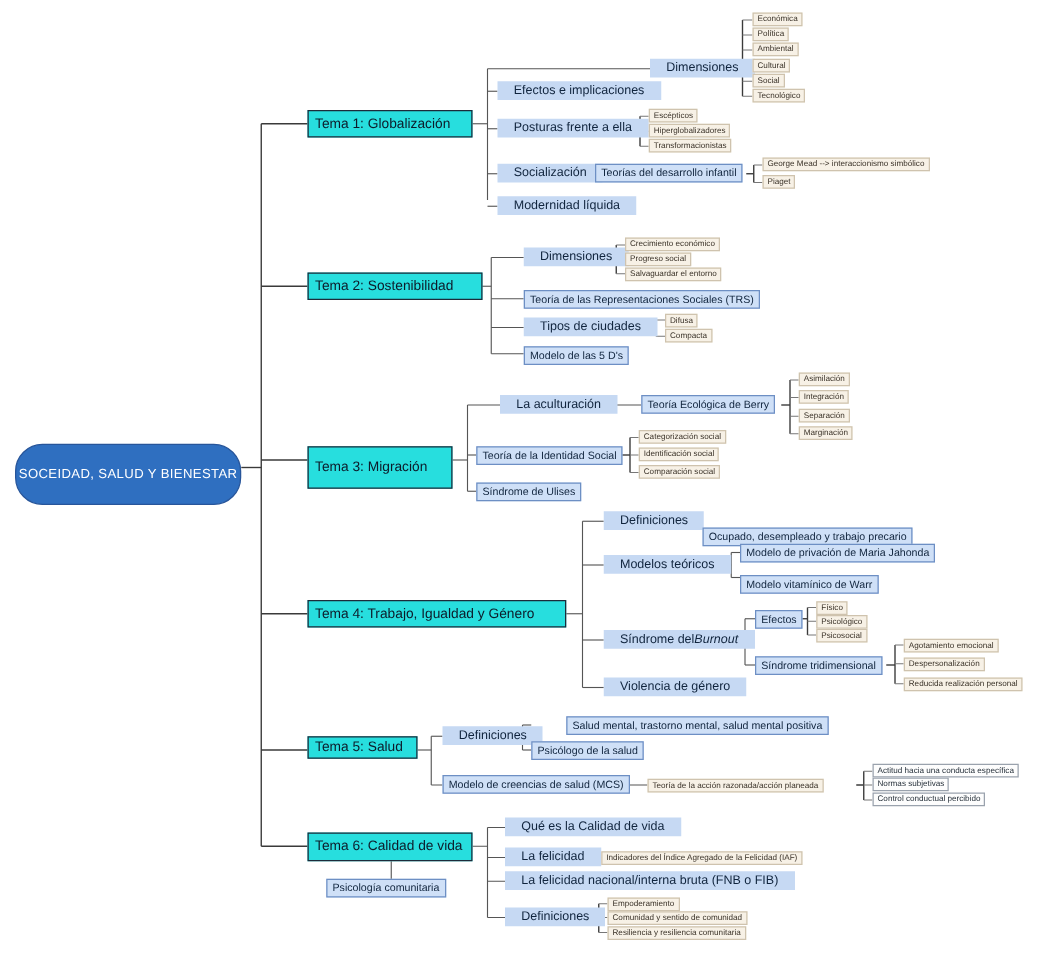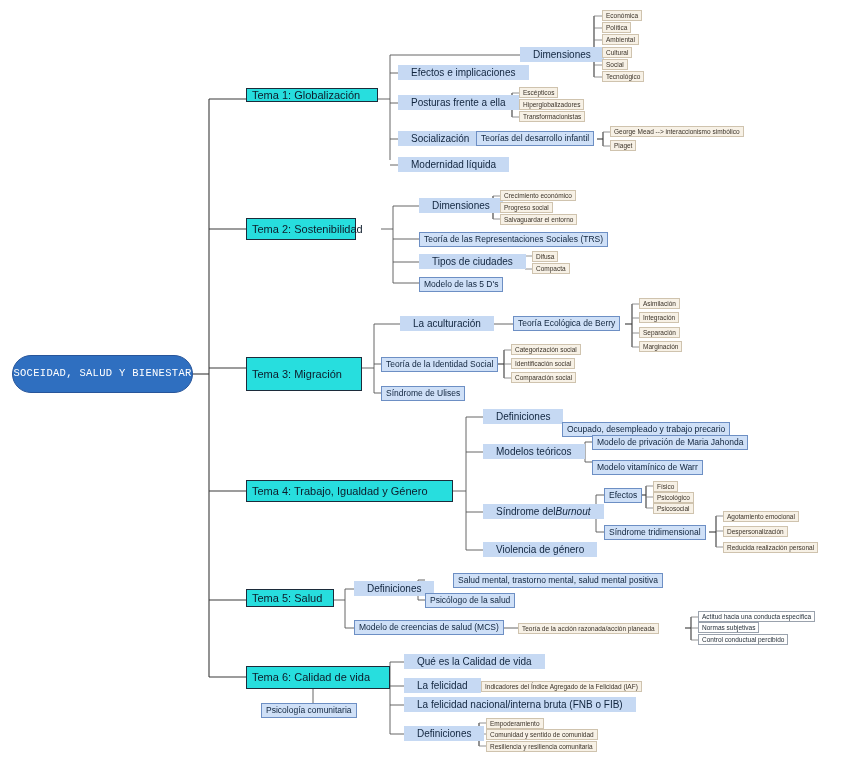--- a/index.html
+++ b/index.html
@@ -182,23 +182,23 @@
 
     <path class="thin" d="M467 686 H481"></path>
 
     <line class="hair" x1="473" y1="734" x2="479" y2="734"></line>
     <line class="hair" x1="479" y1="723" x2="479" y2="746"></line>
     <path class="hair" d="M479 723 H486"></path>
     <path class="hair" d="M479 734 H486"></path>
     <path class="hair" d="M479 746 H486"></path>
   </svg>
 
-  <div class="node n-root" style="left:12px;top:355px;width:181px;height:38px;font-family:Liberation Mono, monospace;">SOCEIDAD, SALUD Y BIENESTAR</div>
-
-  <div class="node n-topic" style="left:246px;top:88px;width:132px;height:14px;">Tema 1: Globalización</div>
+  <div class="node n-root" style="left:12px;top:355px;width:181px;height:49px;">SOCEIDAD, SALUD Y BIENESTAR</div>
+
+  <div class="node n-topic" style="left:246px;top:88px;width:132px;height:22px;">Tema 1: Globalización</div>
 
   <div class="node n-h" style="left:520px;top:47px;">Dimensiones</div>
   <div class="node n-t" style="left:602px;top:10px;">Económica</div>
   <div class="node n-t" style="left:602px;top:22px;">Política</div>
   <div class="node n-t" style="left:602px;top:34px;">Ambiental</div>
   <div class="node n-t" style="left:602px;top:47px;">Cultural</div>
   <div class="node n-t" style="left:602px;top:59px;">Social</div>
   <div class="node n-t" style="left:602px;top:71px;">Tecnológico</div>
 
   <div class="node n-h" style="left:398px;top:65px;">Efectos e implicaciones</div>
@@ -208,21 +208,21 @@
   <div class="node n-t" style="left:519px;top:99px;">Hiperglobalizadores</div>
   <div class="node n-t" style="left:519px;top:111px;">Transformacionistas</div>
 
   <div class="node n-h" style="left:398px;top:131px;">Socialización</div>
   <div class="node n-b" style="left:476px;top:131px;">Teorías del desarrollo infantil</div>
   <div class="node n-t" style="left:610px;top:126px;">George Mead --&gt; interaccionismo simbólico</div>
   <div class="node n-t" style="left:610px;top:140px;">Piaget</div>
 
   <div class="node n-h" style="left:398px;top:157px;">Modernidad líquida</div>
 
-  <div class="node n-topic" style="left:246px;top:218px;width:110px;height:22px;">Tema 2: Sostenibilidad</div>
+  <div class="node n-topic" style="left:246px;top:218px;width:140px;height:22px;">Tema 2: Sostenibilidad</div>
 
   <div class="node n-h" style="left:419px;top:198px;">Dimensiones</div>
   <div class="node n-t" style="left:500px;top:190px;">Crecimiento económico</div>
   <div class="node n-t" style="left:500px;top:202px;">Progreso social</div>
   <div class="node n-t" style="left:500px;top:214px;">Salvaguardar el entorno</div>
 
   <div class="node n-b" style="left:419px;top:232px;">Teoría de las Representaciones Sociales (TRS)</div>
 
   <div class="node n-h" style="left:419px;top:254px;">Tipos de ciudades</div>
   <div class="node n-t" style="left:532px;top:251px;">Difusa</div>
@@ -276,21 +276,21 @@
   <div class="node n-h" style="left:354px;top:581px;">Definiciones</div>
   <div class="node n-b" style="left:425px;top:573px;margin-left:28px;">Salud mental, trastorno mental, salud mental positiva</div>
   <div class="node n-b" style="left:425px;top:593px;">Psicólogo de la salud</div>
 
   <div class="node n-b" style="left:354px;top:620px;">Modelo de creencias de salud (MCS)</div>
   <div class="node n-t" style="left:518px;top:623px;">Teoría de la acción razonada/acción planeada</div>
   <div class="node n-w" style="left:698px;top:611px;">Actitud hacia una conducta específica</div>
   <div class="node n-w" style="left:698px;top:622px;">Normas subjetivas</div>
   <div class="node n-w" style="left:698px;top:634px;">Control conductual percibido</div>
 
-  <div class="node n-topic" style="left:246px;top:666px;width:144px;height:23px;">Tema 6: Calidad de vida</div>
+  <div class="node n-topic" style="left:246px;top:666px;width:132px;height:23px;">Tema 6: Calidad de vida</div>
   <div class="node n-b" style="left:261px;top:703px;">Psicología comunitaria</div>
 
   <div class="node n-h" style="left:404px;top:654px;">Qué es la Calidad de vida</div>
 
   <div class="node n-h" style="left:404px;top:678px;">La felicidad</div>
   <div class="node n-t" style="left:481px;top:681px;">Indicadores del Índice Agregado de la Felicidad (IAF)</div>
 
   <div class="node n-h" style="left:404px;top:697px;">La felicidad nacional/interna bruta (FNB o  FIB)</div>
 
   <div class="node n-h" style="left:404px;top:726px;">Definiciones</div>

